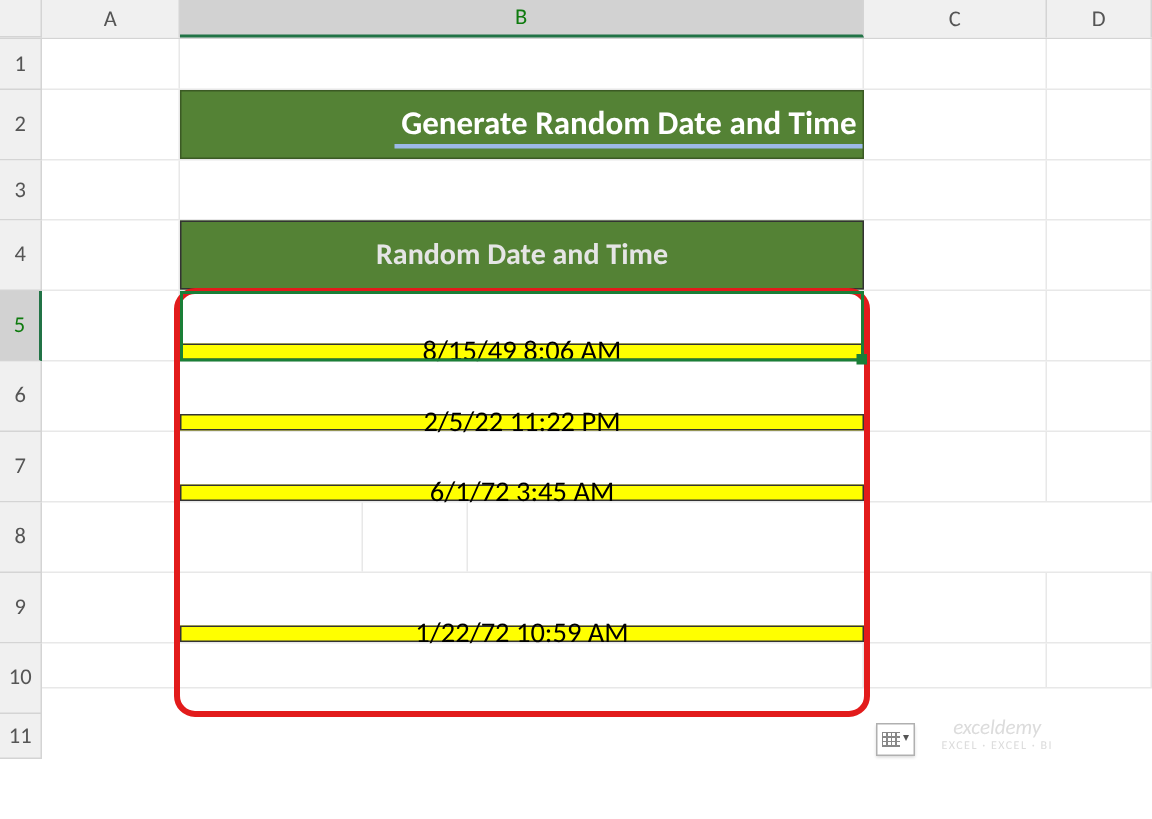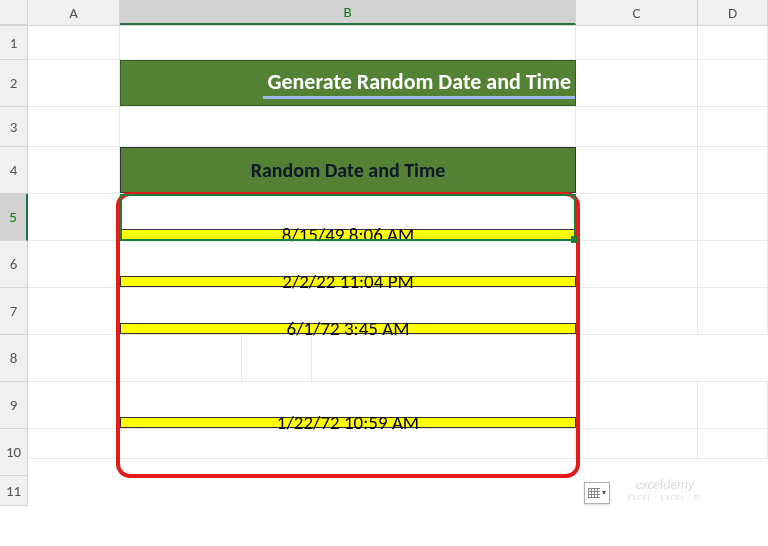--- a/index.html
+++ b/index.html
@@ -87,21 +87,21 @@
     justify-content: flex-end;
     border: 1px solid #3b5a24;
     position: relative;
   }
   .title-inner {
     border-bottom: 3px solid #9cb9e8;
     padding: 0 4px 1px 4px;
   }
   .header-cell {
     background: #548235;
-    color: #0f172a;
+    color: #e5e5e5;
     font-size: 20px;
     font-weight: bold;
     width: 456px;
     display: flex;
     align-items: center;
     justify-content: center;
     border: 1px solid #333;
   }
   .data-cell {
     background: #ffff00;
@@ -230,21 +230,21 @@
         <div class="cell col-A"></div>
         <div class="data-cell">
             <span>8/15/49 8:06 AM</span>
           </div>
         <div class="cell col-C"></div>
         <div class="cell col-D"></div>
       </div>
       <div class="row r6">
         <div class="cell col-A"></div>
         <div class="data-cell">
-            <span>2/2/22 11:04 PM</span>
+            <span>2/5/22 11:22 PM</span>
           </div>
         <div class="cell col-C"></div>
         <div class="cell col-D"></div>
       </div>
       <div class="row r8">
         <div class="cell col-A"></div>
         <div class="data-cell">
             <span>6/1/72 3:45 AM</span>
           </div>
         <div class="cell col-C"></div>

